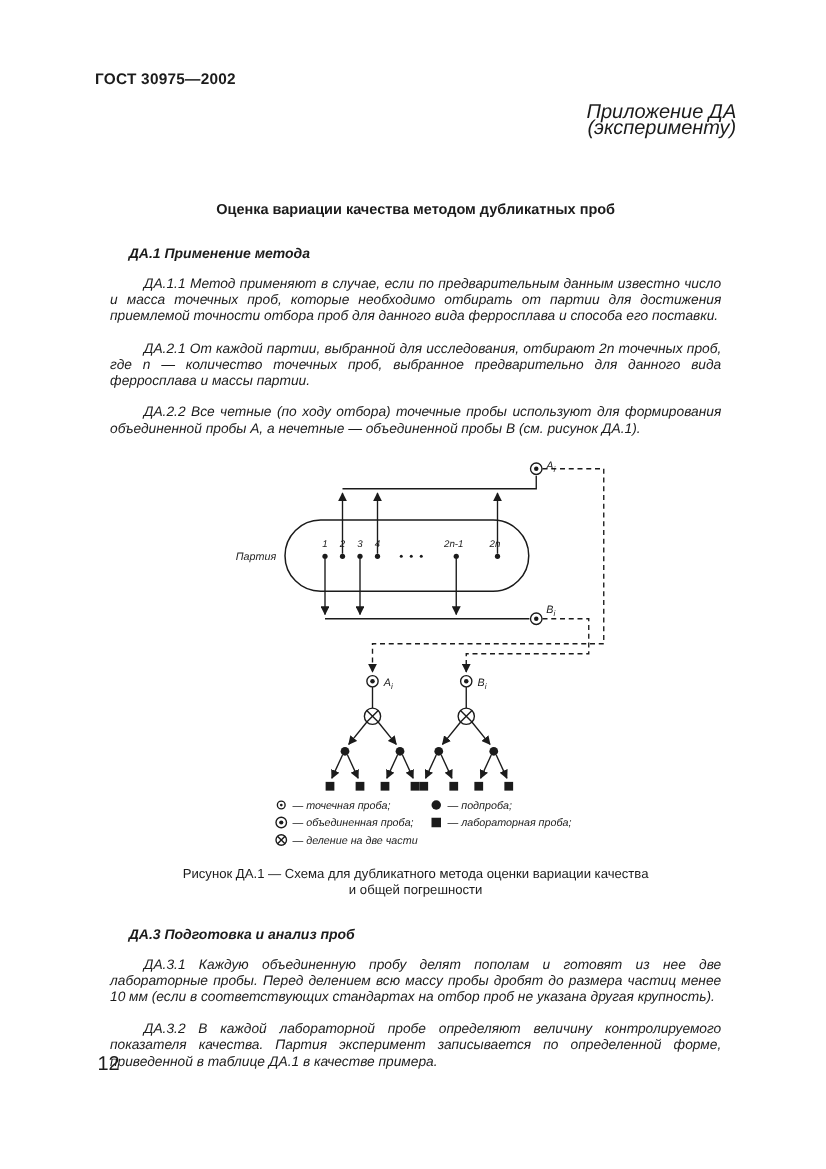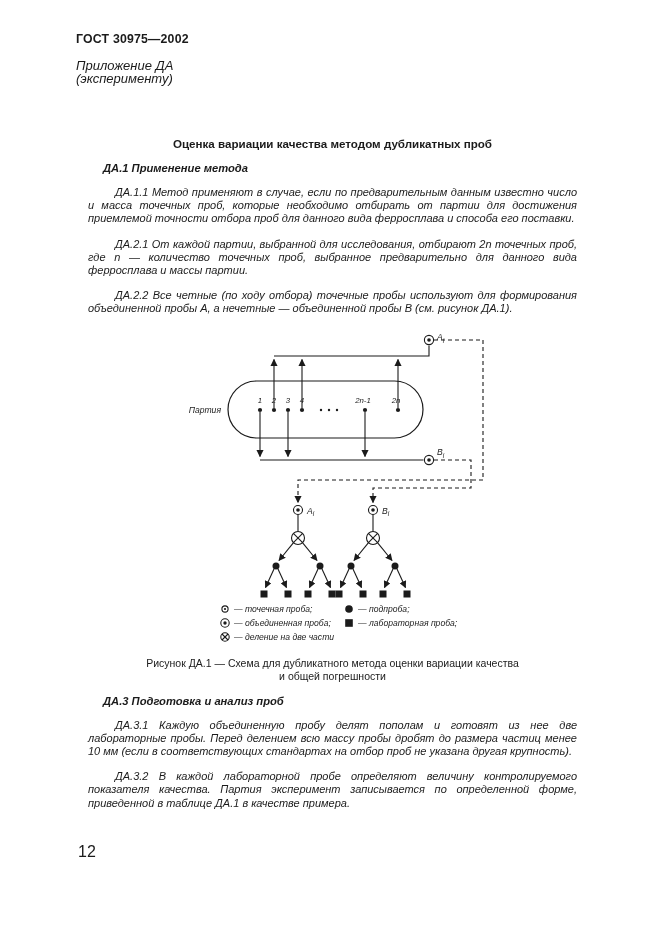--- a/index.html
+++ b/index.html
@@ -1,24 +1,24 @@
 <!DOCTYPE html>
 <html><head>
 <meta charset="utf-8">
 <style>
   html, body { margin: 0; padding: 0; background: #ffffff; }
   .page {
     width: 661px; height: 935px; background: #ffffff; position: relative;
     font-family: "Liberation Sans", sans-serif; color: #1b1b1b;
-    padding: 32px 72px 0 76px; box-sizing: border-box;
+    padding: 56px 72px 0 76px; box-sizing: border-box;
   }
   .doc-number { font-weight: bold; font-size: 12.3px; letter-spacing: .2px; }
-  .appendix { margin-top: 13px; text-align: left; font-style: italic; font-size: 13px; line-height: 13px; }
+  .appendix { margin-top: 13px; text-align: right; font-style: italic; font-size: 16px; line-height: 13px; }
   .main-title { margin-top: 52px; text-align: center; font-weight: bold; font-size: 11.6px; }
-  .section-heading { font-weight: bold; font-style: italic; font-size: 11.2px; margin: 12px 0 4px 27px; }
+  .section-heading { font-weight: bold; font-style: italic; font-size: 11.2px; margin: 23px 0 4px 27px; }
   p.body { font-style: italic; font-size: 11px; line-height: 13.2px; text-align: justify; text-indent: 27px; margin: 12px; }
   .figure-wrap { text-align: center; margin-top: 2px; }
   .caption { text-align: center; font-size: 10.5px; line-height: 13px; margin-top: 5px; }
   .page-number { position: absolute; left: 78px; bottom: 74px; font-size: 16px; }
   .figtext { font-style: italic; font-size: 8.6px; fill: #1b1b1b; font-family: "Liberation Sans", sans-serif; }
   .figsmall { font-style: italic; font-size: 7.8px; fill: #1b1b1b; font-family: "Liberation Sans", sans-serif; }
 </style>
 </head>
 <body>
 

